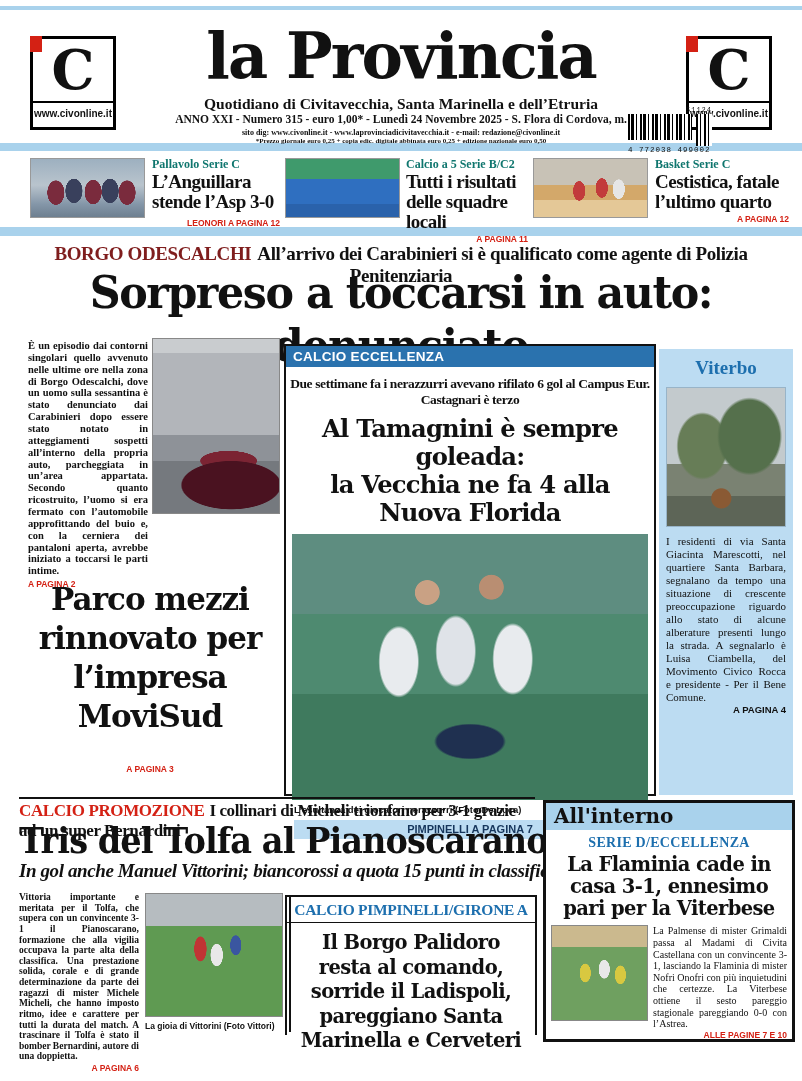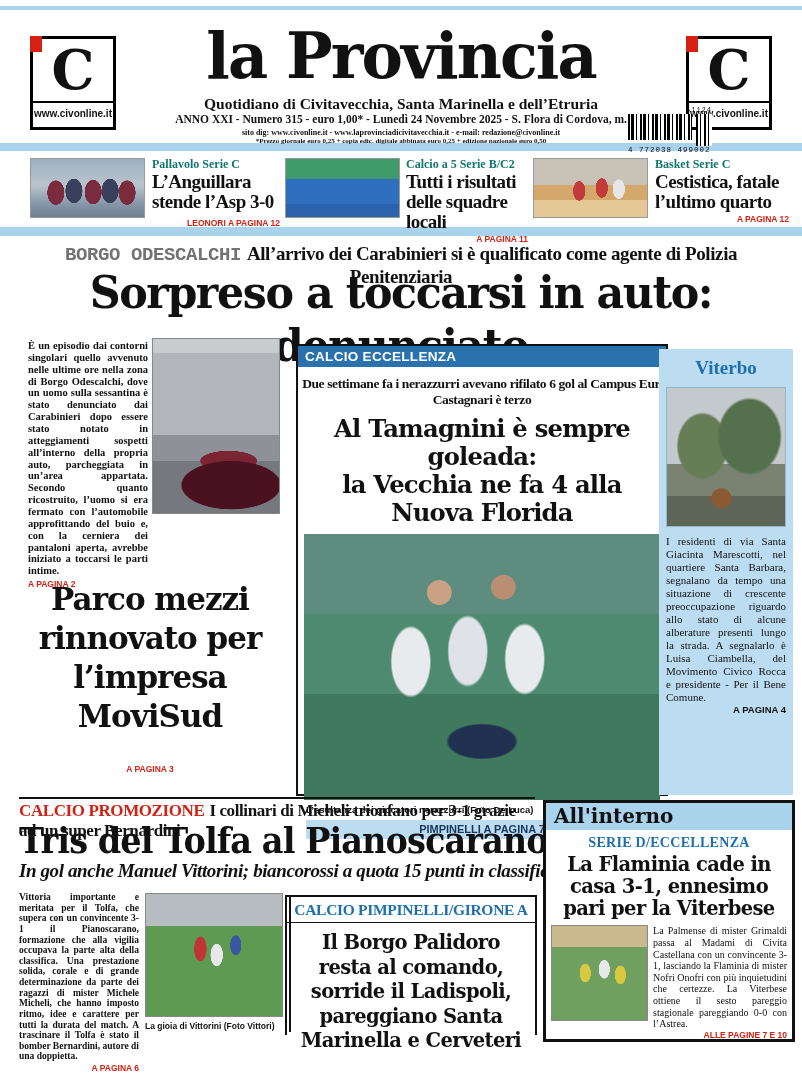--- a/index.html
+++ b/index.html
@@ -46,21 +46,21 @@
       radial-gradient(10px 16px at 40% 55%, #c23b3b 60%, transparent 62%),
       radial-gradient(10px 16px at 60% 50%, #c23b3b 60%, transparent 62%),
       radial-gradient(10px 16px at 75% 52%, #e6e6e6 60%, transparent 62%),
       linear-gradient(180deg,#c8c2b6 0 45%, #d3a86a 45% 70%, #e4c897 70% 100%); }
   .teaser-label { color:#0f766e; font-weight:bold; font-size:12px; font-family:Liberation Serif, serif; }
   .teaser-title { font-size:19px; font-weight:bold; line-height:1.05; letter-spacing:-.5px; }
   .teaser-ref { color:#d42114; font-family:"Liberation Sans",sans-serif; font-weight:bold; font-size:8.5px; text-align:right; }
 
   
   .lead-kicker { width:762px; text-align:center; font-size:19px; font-weight:bold; letter-spacing:-.4px; }
-  .lead-kicker .lbl { color:#737373; margin-right:6px;font-family:Liberation Mono, monospace; }
+  .lead-kicker .lbl { color:#7f1d1d; margin-right:6px; }
   .lead-headline { width:802px; text-align:center; font-family:"DejaVu Serif",serif; font-weight:800;
                    font-size:45px; letter-spacing:-1.5px; transform:scaleX(.95); }
   .bodytext { text-align:justify; hyphens:none; }
   .pageref { color:#d42114; font-family:"Liberation Sans",sans-serif; font-weight:bold; font-size:8.5px; }
 
   .ph-car { width:128px; height:176px; border:1px solid #888; background:
       radial-gradient(70px 34px at 62% 84%, #4a1220 70%, transparent 72%),
       radial-gradient(40px 14px at 60% 70%, #7b2433 70%, transparent 72%),
       linear-gradient(180deg,#c9cccf 0 8%, #b2b5ba 8% 55%, #8e9298 55% 70%, #75797e 70% 100%),
       #b2b5ba; }
@@ -201,21 +201,21 @@
 
   <div class="abs" style="left:28px;top:340px;width:120px;">
     <div class="bodytext" style="font-size:10.5px;line-height:1.13;font-weight:bold;">È un episodio dai contorni singolari quello avvenuto nelle ultime ore nella zona di Borgo Odescalchi, dove un uomo sulla sessantina è stato denunciato dai Carabinieri dopo essere stato notato in atteggiamenti sospetti all’interno della propria auto, parcheggiata in un’area appartata. Secondo quanto ricostruito, l’uomo si era fermato con l’automobile approfittando del buio e, con la cerniera dei pantaloni aperta, avrebbe iniziato a toccarsi le parti intime.</div>
     <div class="pageref" style="text-align:left;margin-top:2px;">A PAGINA 2</div>
   </div>
   <div class="abs ph-car" style="left:152px;top:338px;"></div>
 
   <div class="abs parco-headline" style="left:19px;top:580px;">Parco mezzi rinnovato per l’impresa MoviSud</div>
   <div class="abs pageref" style="left:19px;top:764px;width:262px;text-align:center;">A PAGINA 3</div>
 
-  <div class="abs ecc-box" style="left:296px;top:344px;">
+  <div class="abs ecc-box" style="left:284px;top:344px;">
     <div class="section-bar">CALCIO ECCELLENZA</div>
     <div class="ecc-strap" style="margin-top:9px;">Due settimane fa i nerazzurri avevano rifilato 6 gol al Campus Eur. Castagnari è terzo</div>
     <div class="ecc-headline" style="margin-top:7px;">
       <div>Al Tamagnini è sempre goleada:</div>
       <div>la Vecchia ne fa 4 alla Nuova Florida</div>
     </div>
     <div class="ph-celebration" style="margin:7px auto 0;"></div>
     <div class="ecc-caption" style="margin:4px 8px 0;">L’esultanza dei giocatori nerazzurri (Foto De Luca)</div>
     <div class="ecc-refbar" style="margin:5px 8px 0;">PIMPINELLI A PAGINA 7</div>
   </div>

